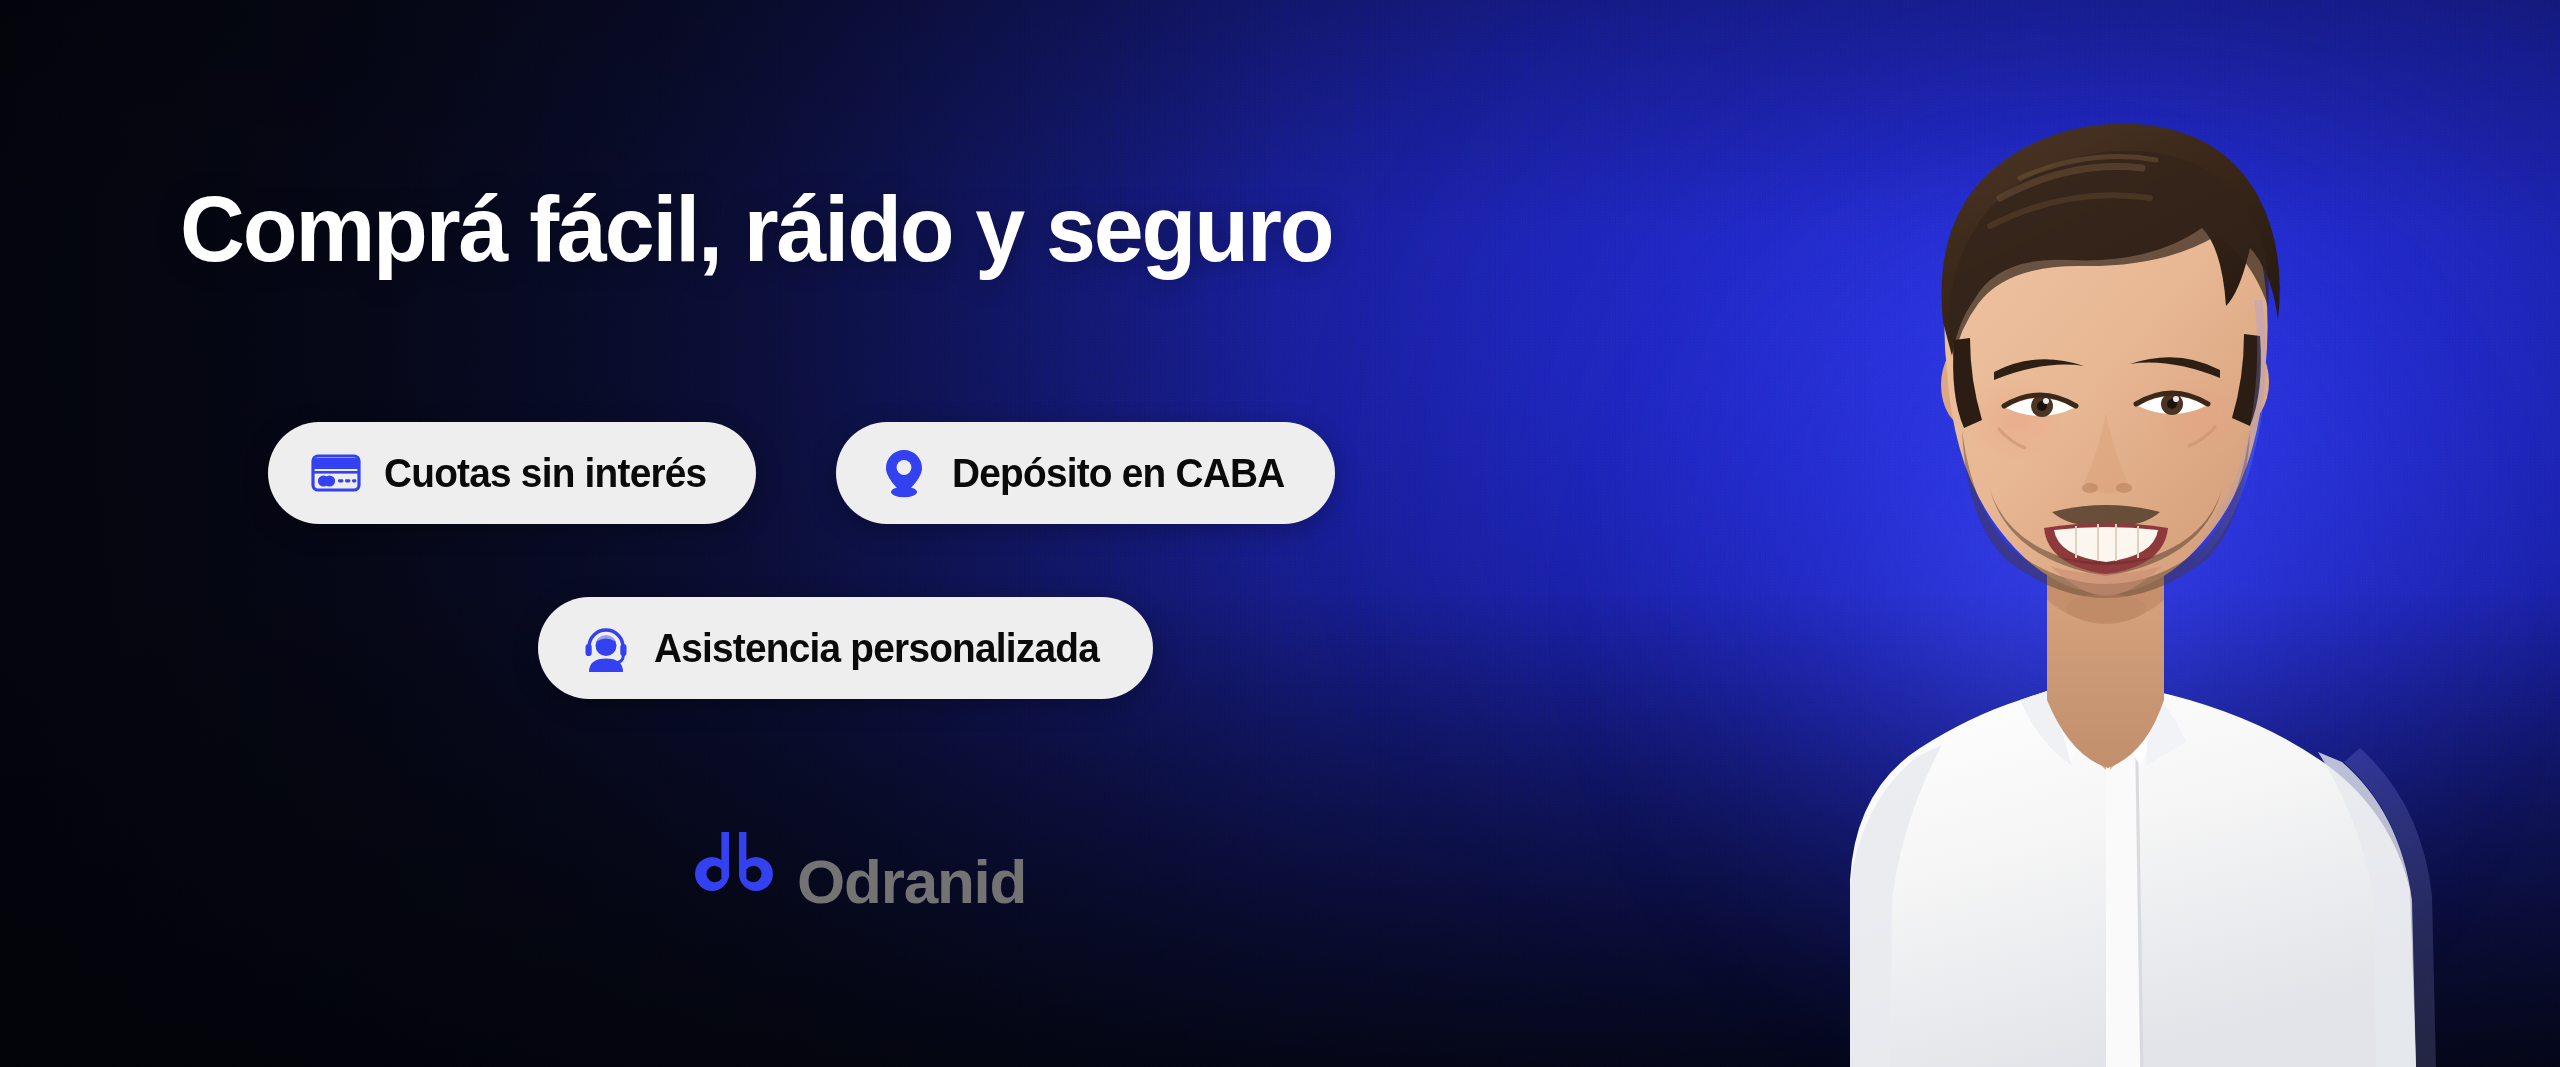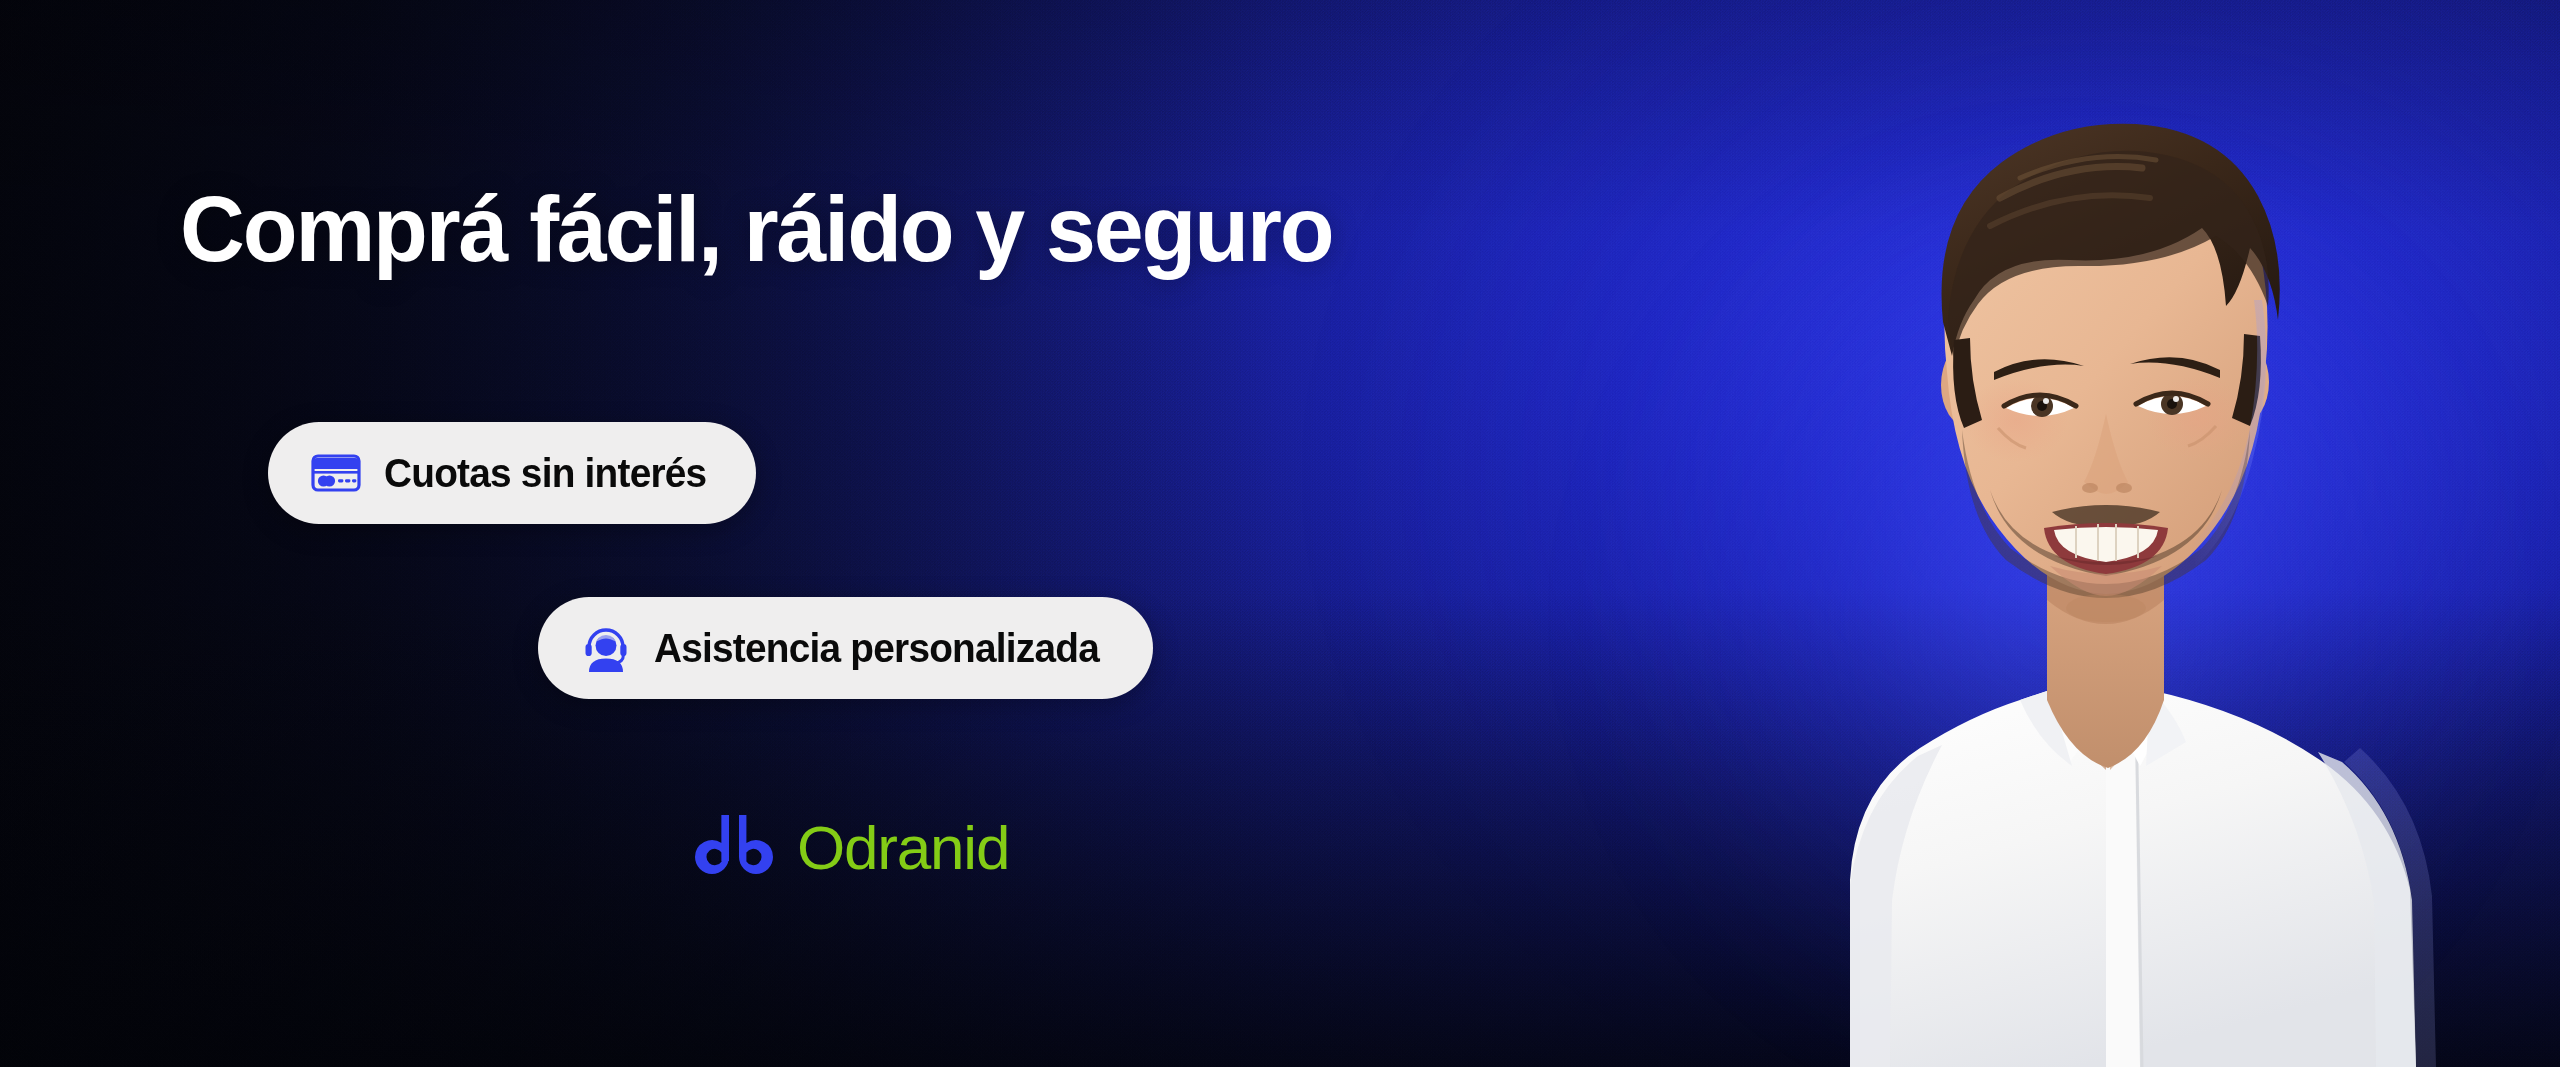--- a/index.html
+++ b/index.html
@@ -143,25 +143,26 @@
     left:693px;
     top:812px;
     display:flex;
     align-items:center;
     gap:22px;
   }
   .logo-mark { width:82px; height:70px; flex:0 0 82px; }
   .logo-mark svg { display:block; width:100%; height:100%; }
   .logo-word {
     font-family:"Liberation Sans", sans-serif;
-    font-weight:400;
+    font-weight:700;
     font-size:62px;
     letter-spacing:-1.2px;
-    color:#84cc16;
+    color:#737373;
     white-space:nowrap;
+    margin-top:34px;
   }
 
   
   .person {
     position:absolute;
     right:-10px; bottom:0;
     width:1020px; height:1067px;
     z-index:5;
     pointer-events:none;
   }
@@ -345,20 +346,31 @@
             <circle cx="15.5" cy="36" r="5.6" fill="#3341f0"></circle>
             <circle cx="21.5" cy="36" r="5.6" fill="#3341f0"></circle>
             <rect x="30" y="34.2" width="5.4" height="3.2" rx="1.4" fill="#3341f0"></rect>
             <rect x="37" y="34.2" width="5.4" height="3.2" rx="1.4" fill="#3341f0"></rect>
             <rect x="44" y="34.2" width="4.4" height="3.2" rx="1.4" fill="#3341f0"></rect>
           </svg>
         </span>
         <span class="pill-label">Cuotas sin interés</span>
       </div>
 
+      <div class="pill">
+        <span class="pill-icon">
+          <svg viewBox="0 0 56 56" xmlns="http://www.w3.org/2000/svg">
+            <ellipse cx="28" cy="47" rx="13" ry="5.2" fill="#3341f0"></ellipse>
+            <path d="M 28 5 C 18 5 10 13 10 23 C 10 33 22 44 28 50
+                     C 34 44 46 33 46 23 C 46 13 38 5 28 5 Z" fill="#3341f0"></path>
+            <circle cx="28" cy="22.5" r="7.4" fill="#efeeee"></circle>
+          </svg>
+        </span>
+        <span class="pill-label">Depósito en CABA</span>
+      </div>
 
     </div>
 
     <div class="pill-row row-2">
 
       <div class="pill">
         <span class="pill-icon">
           <svg viewBox="0 0 56 56" xmlns="http://www.w3.org/2000/svg">
 
             <path d="M 11 27 A 17 17 0 0 1 45 27" fill="none" stroke="#3341f0" stroke-width="3.4" stroke-linecap="round"></path>

